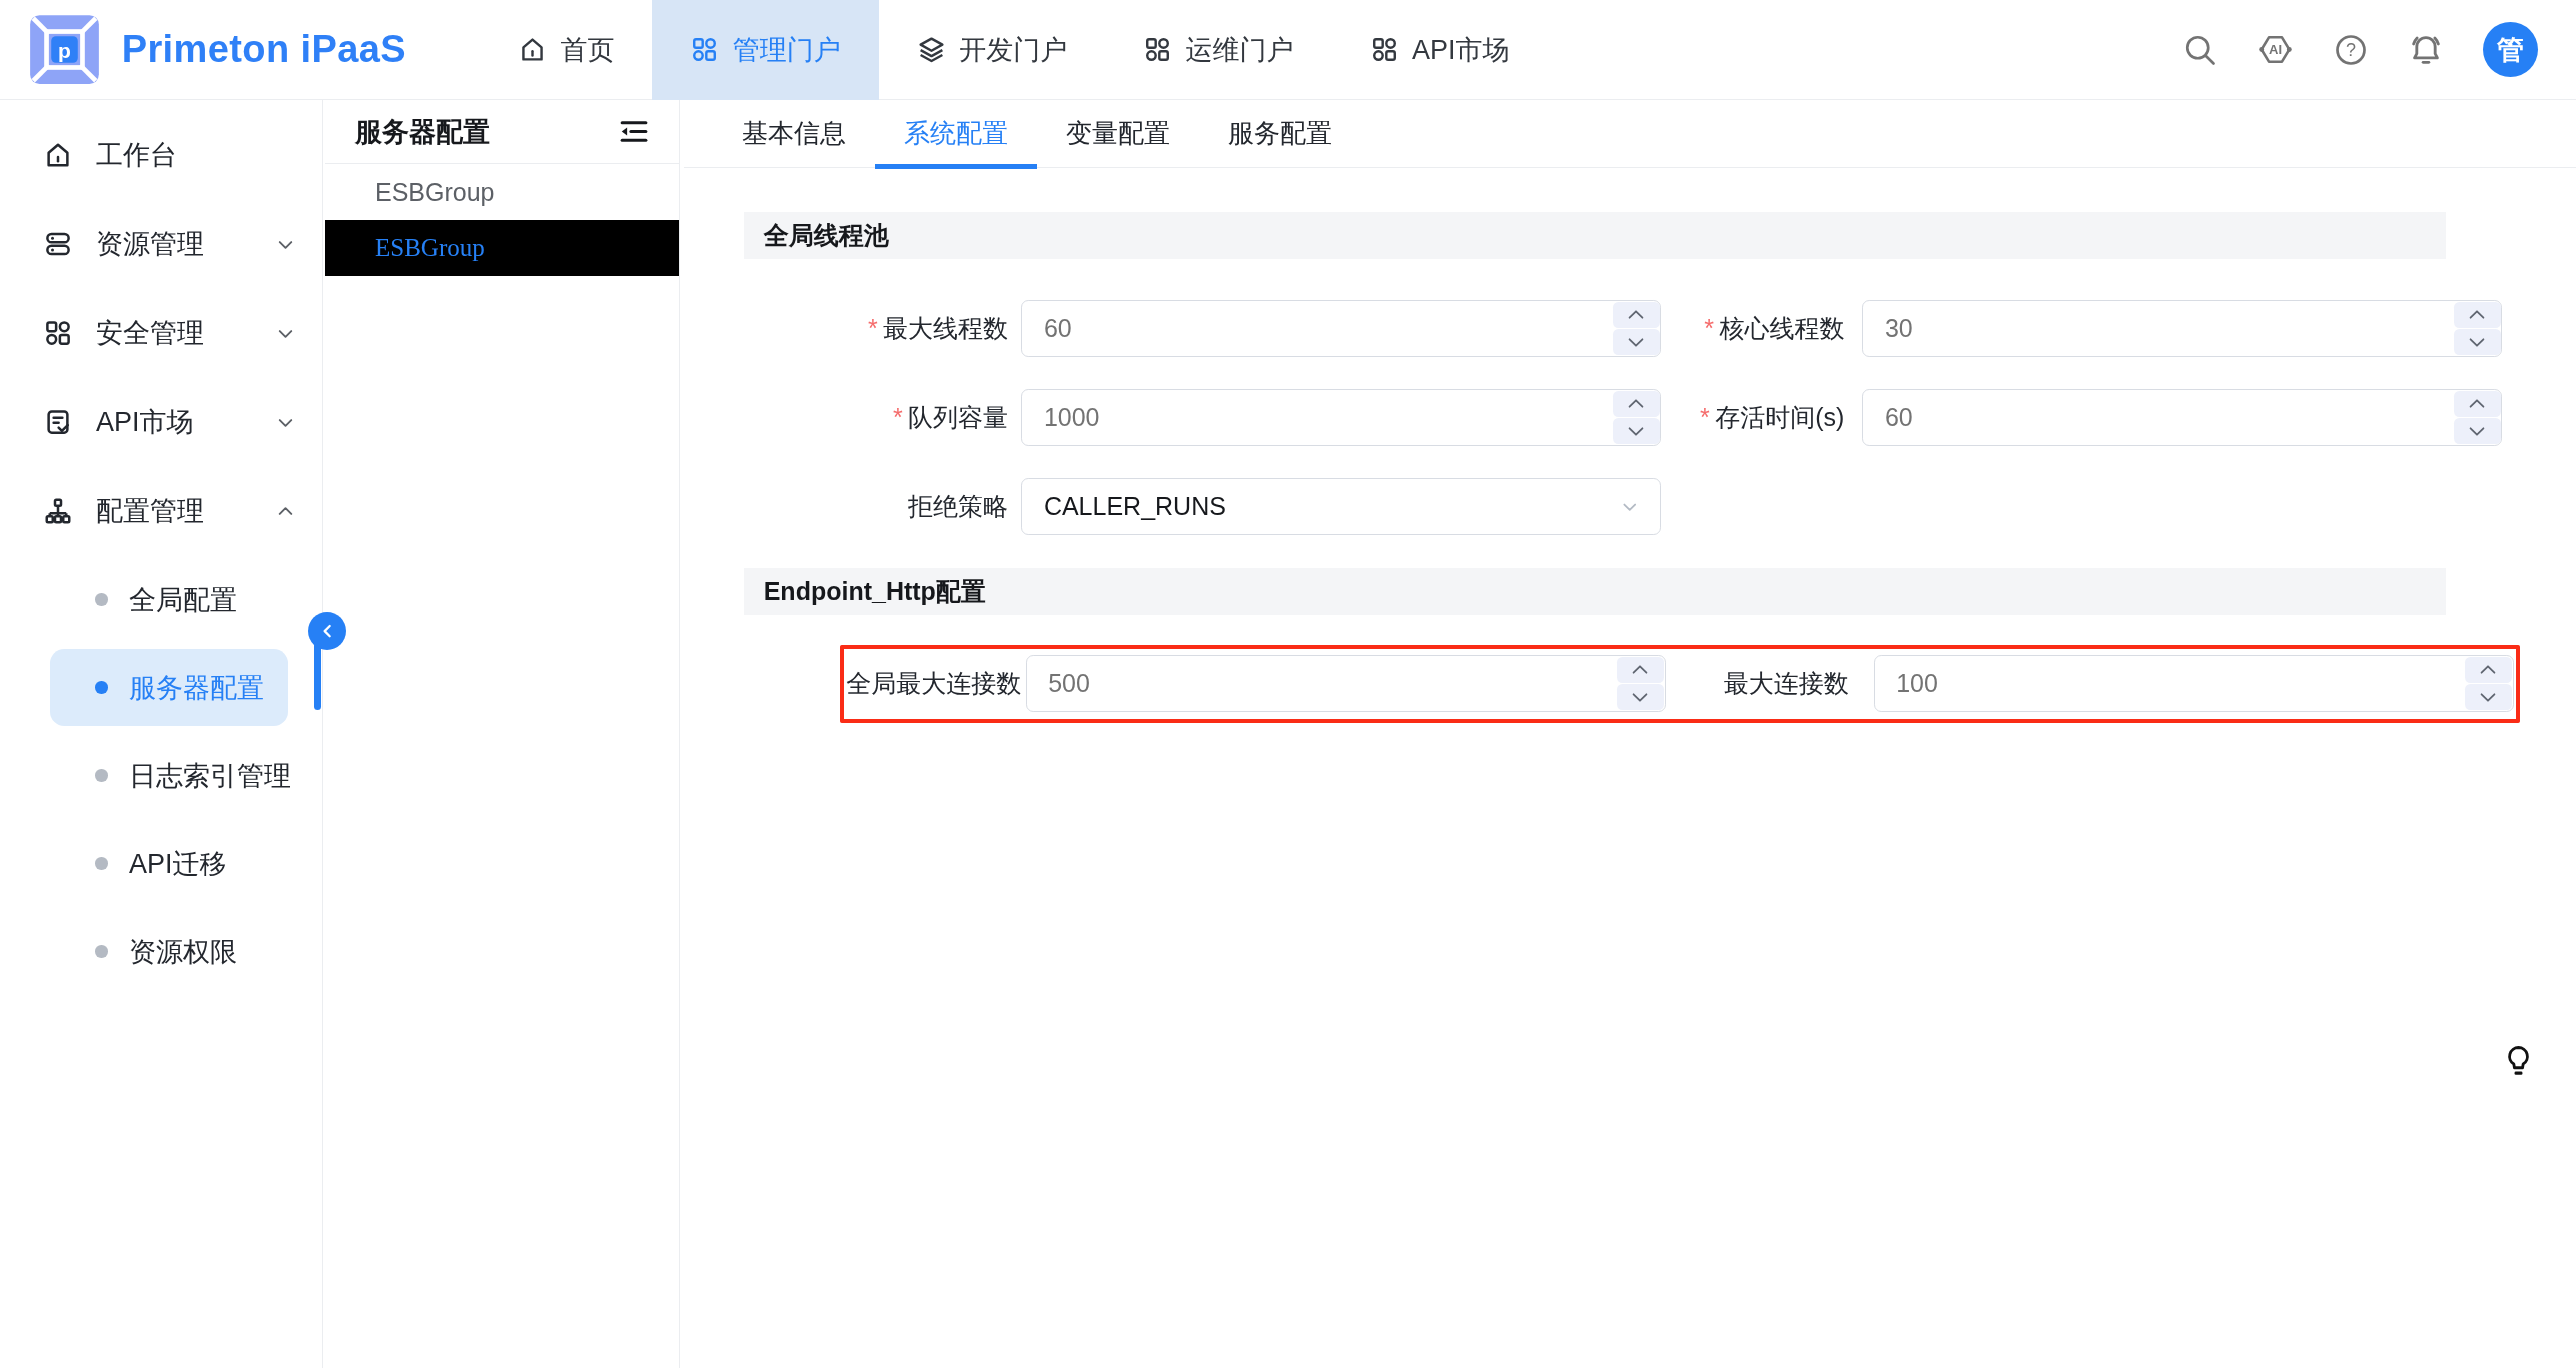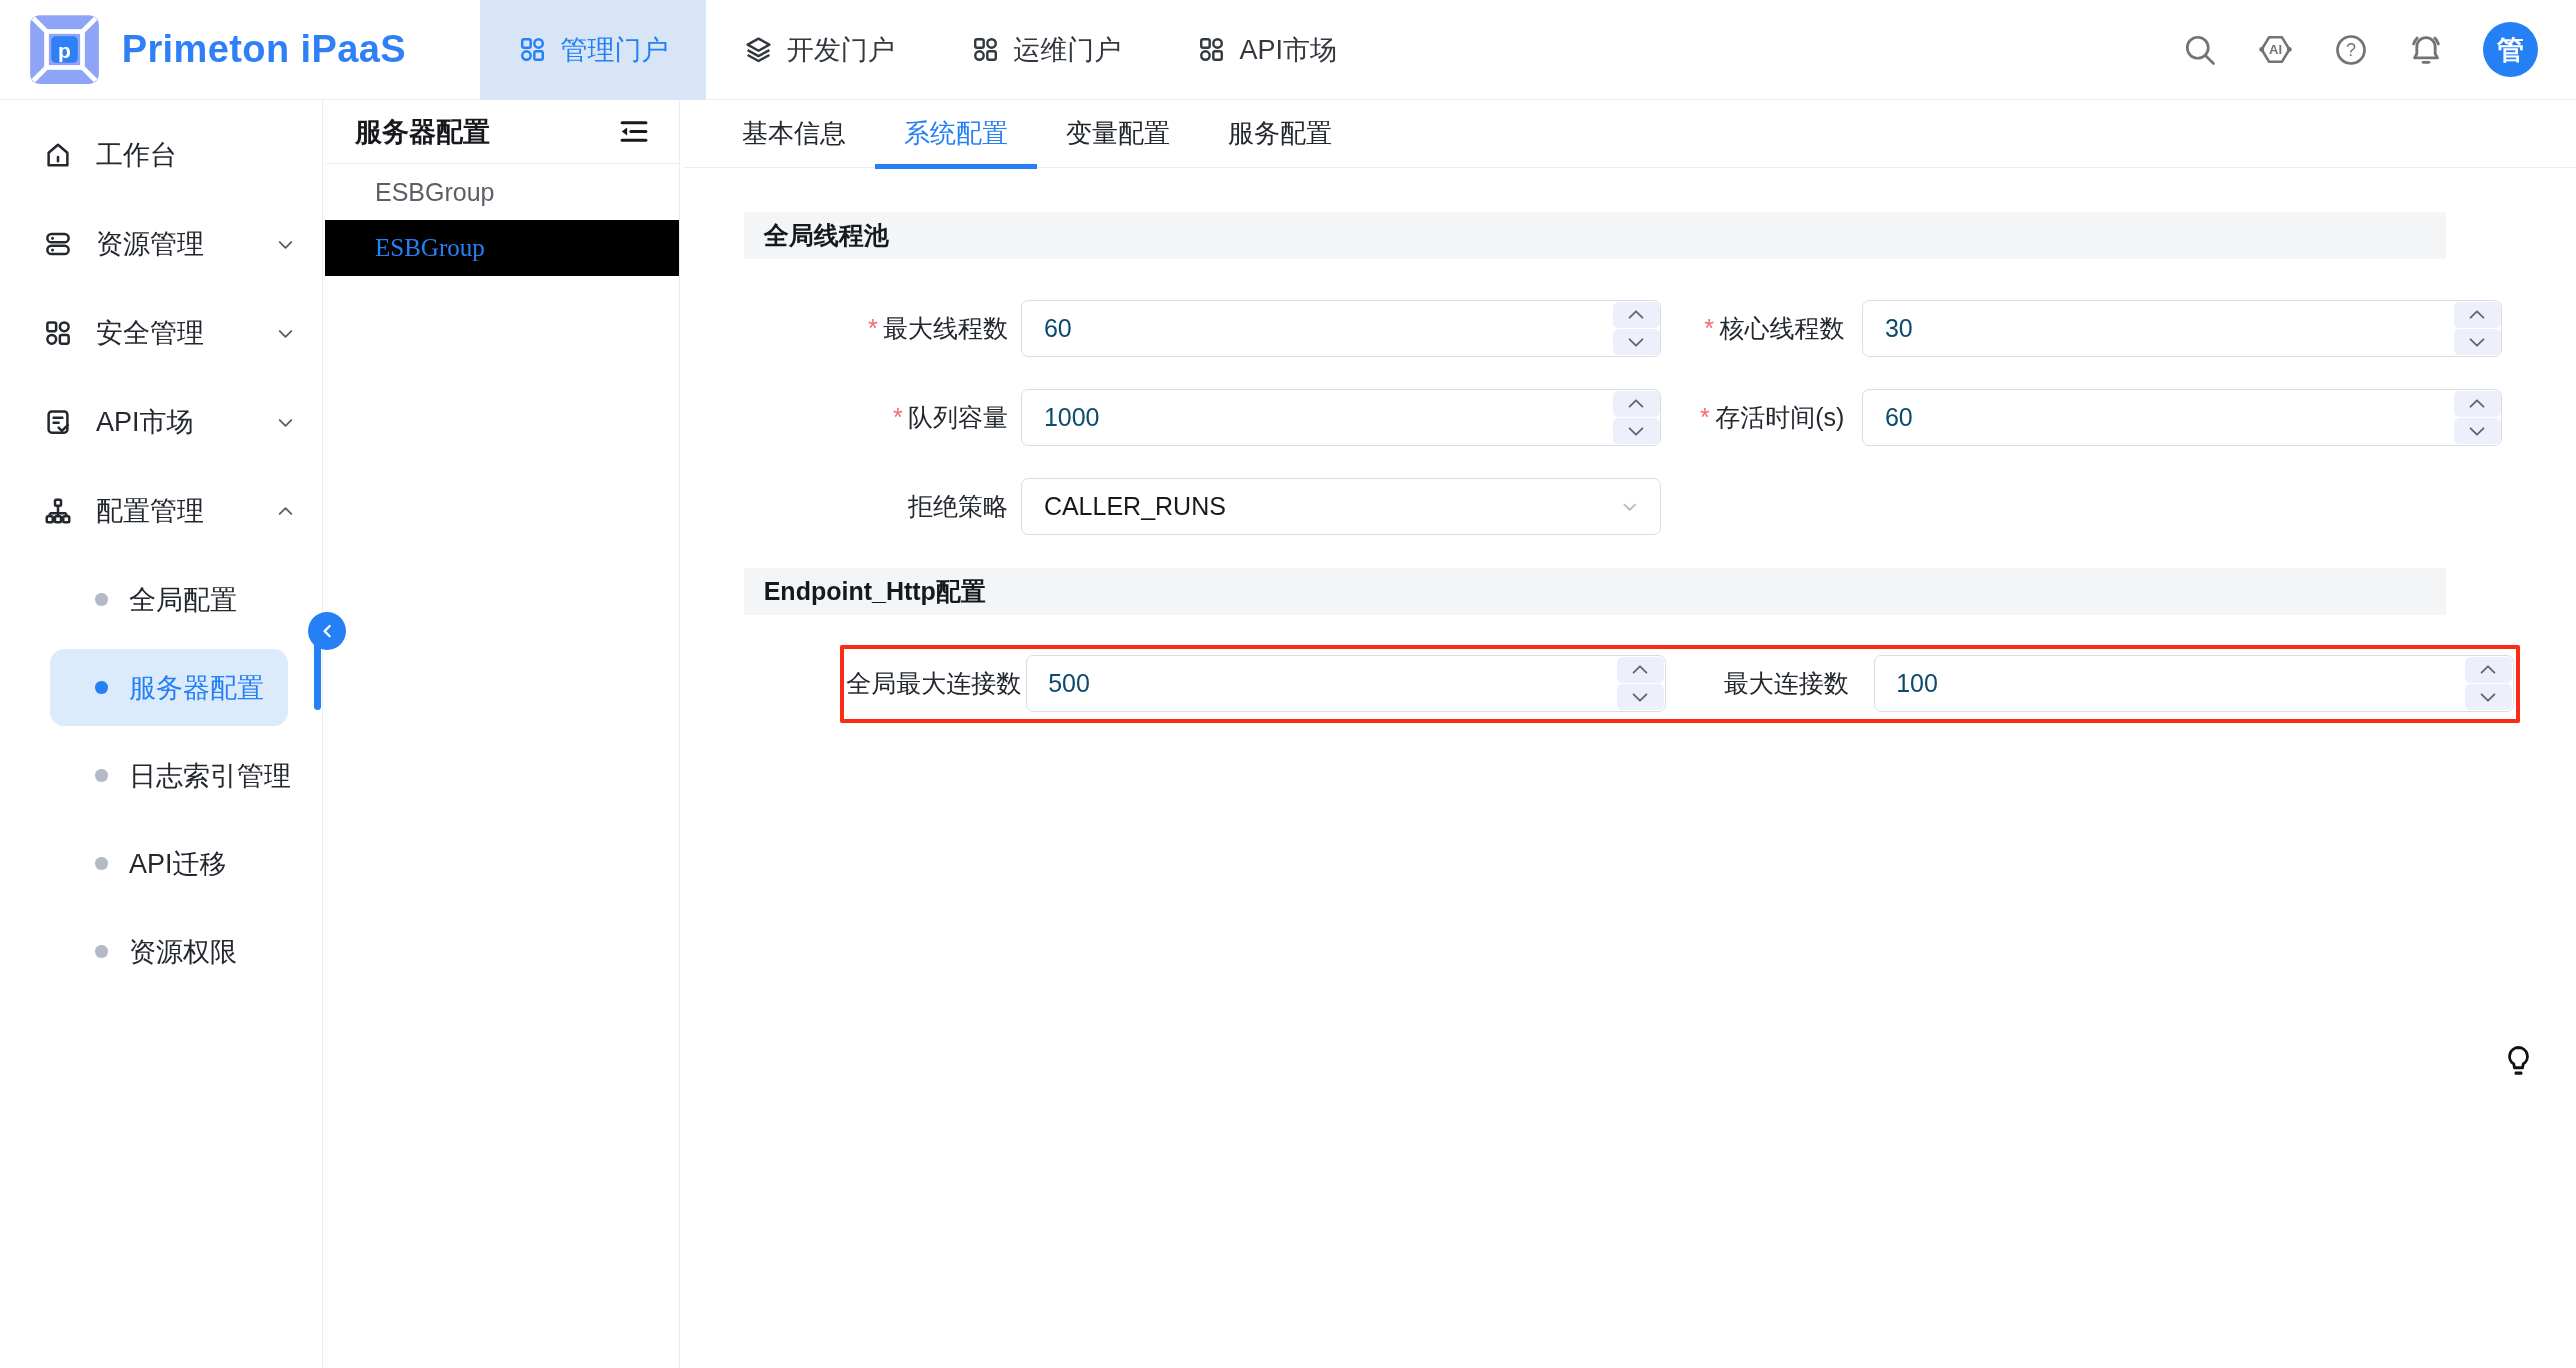--- a/index.html
+++ b/index.html
@@ -70,21 +70,21 @@
   .section-bar{width:1702px;height:47px;background:#f4f5f7;display:flex;align-items:center;
     padding-left:19.7px;font-size:25px;font-weight:bold;color:#16181c;}
   .form-row{display:flex;align-items:center;margin-top:32px;}
   .form-row.first{margin-top:41px;}
   .lbl{font-size:25px;color:#23272e;text-align:right;white-space:nowrap;}
   .lbl1{width:264px;}
   .lbl2{width:174px;margin-left:9px;}
   .star{color:#f56c6c;margin-right:5.4px;font-size:25px;}
   .field{position:relative;width:640px;height:57px;margin-left:13.4px;}
   .num-input{width:100%;height:100%;border:1.8px solid #d8dce3;border-radius:7.2px;
-    padding:0 63px 0 21.5px;font-size:25px;color:#0c4a6e;background:#fff;outline:none;
+    padding:0 63px 0 21.5px;font-size:25px;color:#737373;background:#fff;outline:none;
     font-family:inherit;}
   .spinner{position:absolute;right:1.8px;top:1.8px;bottom:1.8px;width:47px;display:flex;
     flex-direction:column;gap:1.8px;}
   .spin-btn{flex:1;background:#edf0fa;border-radius:5.4px;display:flex;align-items:center;
     justify-content:center;cursor:pointer;color:#5f6570;}
   .select{width:640px;height:57px;margin-left:13.4px;border:1.8px solid #d8dce3;border-radius:7.2px;
     display:flex;align-items:center;justify-content:space-between;padding:0 19.7px 0 21.5px;
     font-size:25px;color:#16181c;cursor:pointer;background:#fff;}
   .select .sel-chev{color:#b3bac4;display:flex;}
 
@@ -118,20 +118,29 @@
           <rect x="12.5" y="12.5" width="23" height="23" fill="none"></rect>
         </g>
         <rect x="15.5" y="15.5" width="17" height="17" rx="3" fill="#2f80f7"></rect>
         <text x="24" y="29.5" fill="#fff" font-size="13.5" font-weight="bold" text-anchor="middle" font-family="Liberation Sans, sans-serif">p</text>
       </svg>
     </span>
     <span class="brand-name">Primeton iPaaS</span>
   </div>
 
   <div class="nav-items">
+    <div class="nav-item">
+      <span class="nicon">
+        <svg width="29" height="29" viewBox="0 0 24 24" fill="none" stroke="currentColor" stroke-width="2" stroke-linejoin="round">
+          <path d="M4.5 10.2 L12 3.8 L19.5 10.2 V20.2 H4.5 Z"></path>
+            <line x1="12" y1="13.5" x2="12" y2="17" stroke-linecap="round"></line>
+        </svg>
+      </span>
+      <span>首页</span>
+    </div>
     <div class="nav-item active">
       <span class="nicon">
         <svg width="29" height="29" viewBox="0 0 24 24" fill="none" stroke="currentColor" stroke-width="2">
           <rect x="3.5" y="3.5" width="7" height="7" rx="1.5"></rect>
             <circle cx="17" cy="7" r="3.5"></circle>
           <circle cx="7" cy="17" r="3.5"></circle>
             <rect x="13.5" y="13.5" width="7" height="7" rx="1.5"></rect>
         </svg>
       </span>
       <span>管理门户</span>

